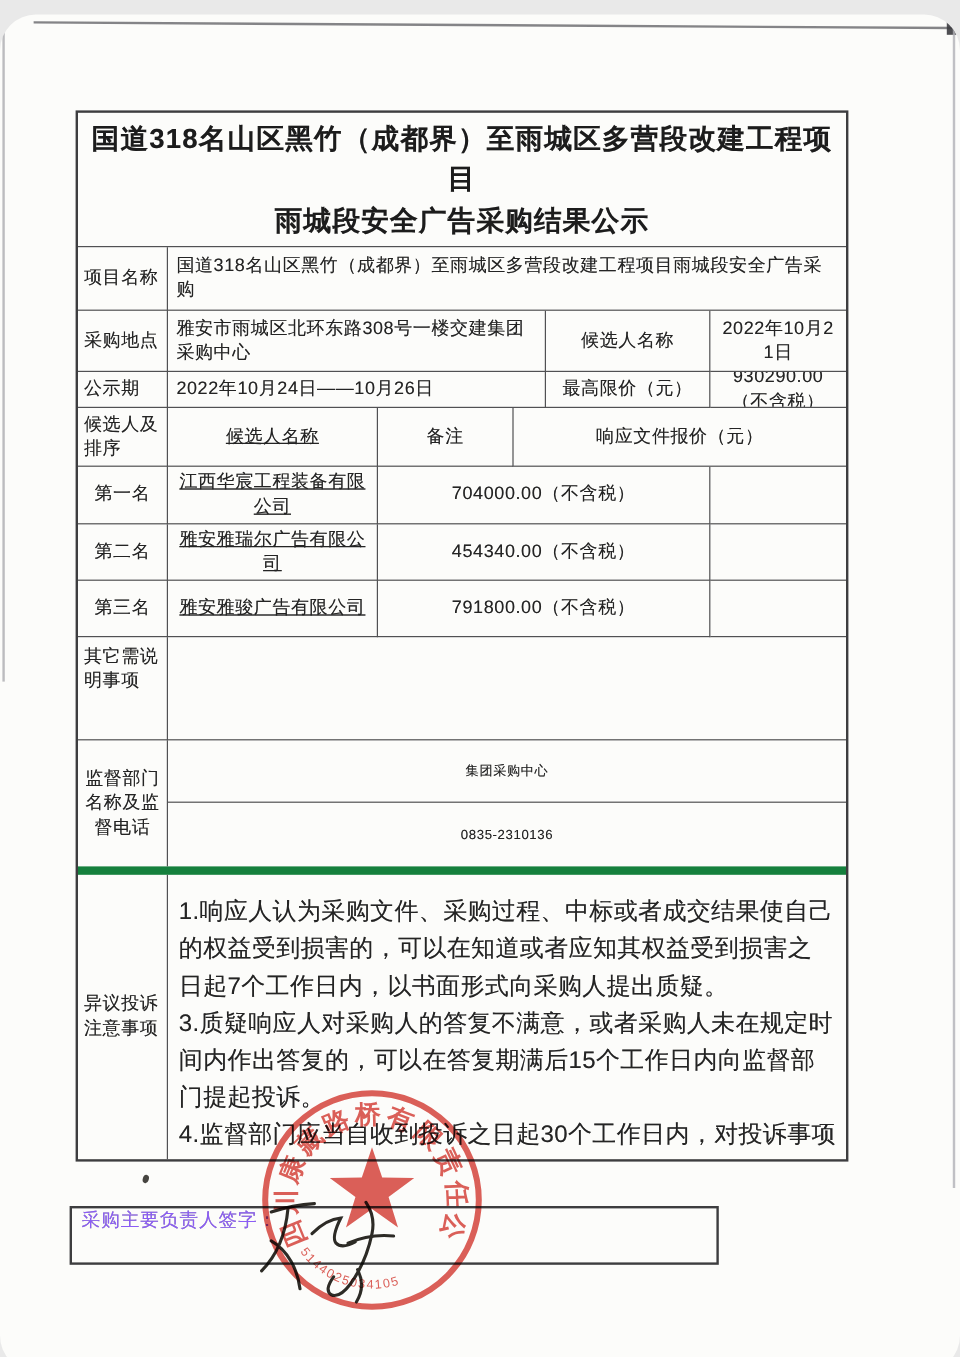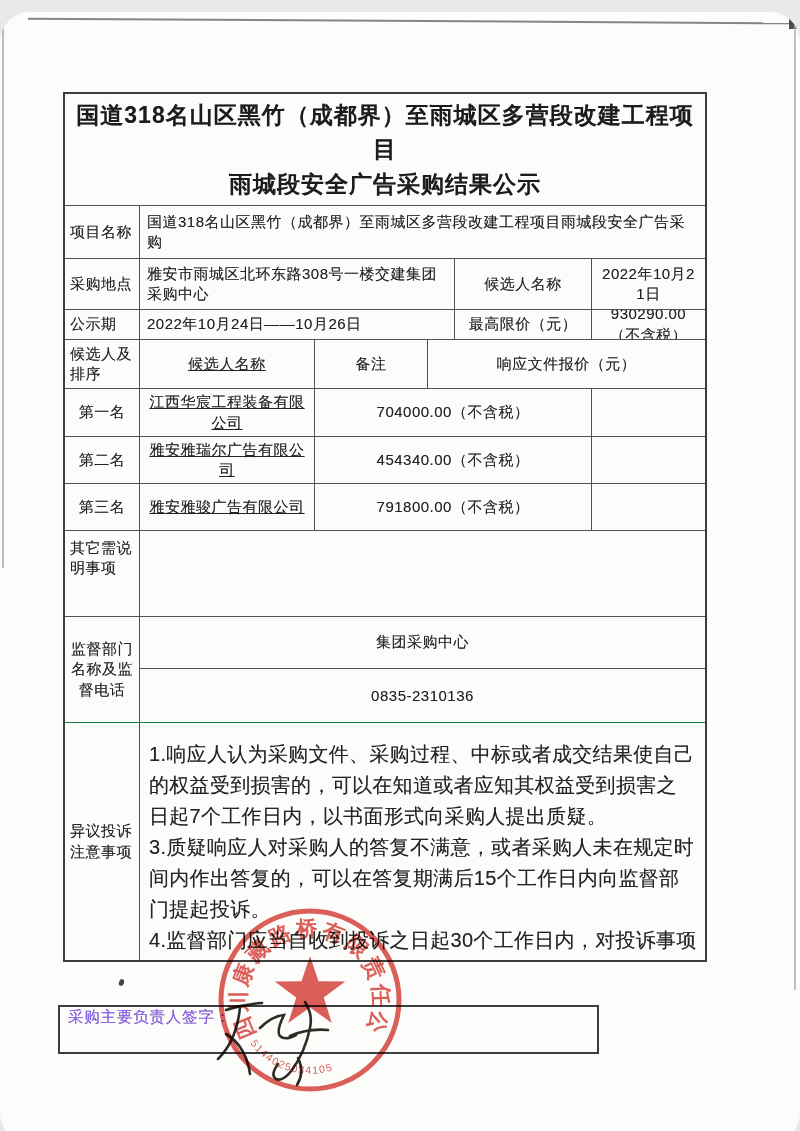--- a/index.html
+++ b/index.html
@@ -50,24 +50,24 @@
     color:#1c1c1c; text-align:center; line-height:1.5;
   }
   .h53 .cell{height:53px;} .h37 .cell{height:37px;} .h51 .cell{height:51px;}
   .h30 .cell{height:30px; padding-top:1px; padding-bottom:1px;}
   .h49 .cell{height:49px;} .h48 .cell{height:48px;} .h47 .cell{height:47px;}
   .h86 .cell{height:86px;}
   .top-lab { align-items:flex-start; padding-top:7px; }
   
   .sup-col { flex:1; display:flex; flex-direction:column; }
   .sup-cell { border-bottom:1px solid #515153; height:52px; display:flex;
-    align-items:center; justify-content:center; font-size:15px; letter-spacing:.5px; }
+    align-items:center; justify-content:center; font-size:11px; letter-spacing:.5px; }
   .sup-cell:last-child { border-bottom:none; flex:1; }
   .sup-row .cell { height:105px; border-bottom:none; }
-  .sup-row { border-bottom:1px solid #15803d; }
+  .sup-row { border-bottom:7px solid #15803d; }
   
   .complaint-row .cell { height:237px; border-bottom:none; }
   .complaint-body { width:100%; align-items:flex-start; padding:16px 8px 6px 9px; }
   .complaint-text div { font-size:20px; line-height:1.55; letter-spacing:.3px; }
   
   .sign-box {
     position:absolute; left:58px; top:993px; width:541px; height:49px;
     border:2px solid #3d3d3f; display:flex; align-items:flex-start; padding-left:8px;
     font-size:15.5px; letter-spacing:.8px; color:#8b5cf6;
     text-shadow:0 0 .5px rgba(55,55,55,.5);

